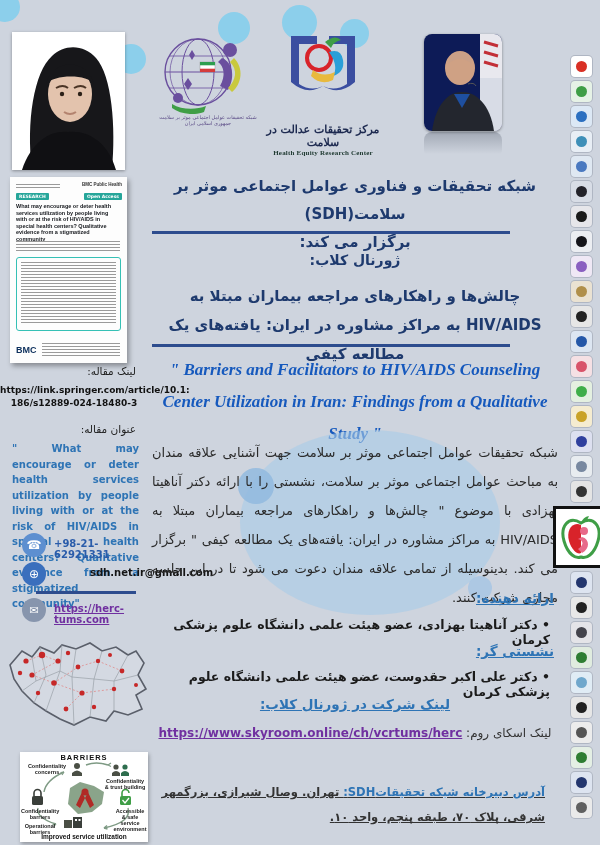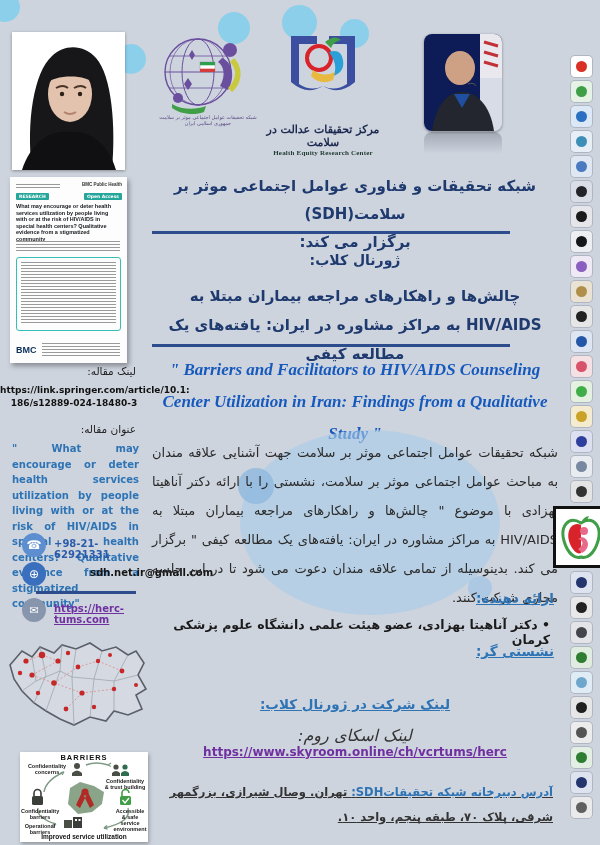--- a/index.html
+++ b/index.html
@@ -35,25 +35,25 @@
   .topic-fa{left:150px;top:282px;width:410px;text-align:center;font-size:15px;font-weight:bold;
     color:#1e3a6e;line-height:29px;}
   .topic-en{left:154px;top:354px;width:402px;text-align:center;font-size:17px;font-weight:bold;font-style:italic;
     color:#1659bd;line-height:32px;font-family:"Liberation Serif","DejaVu Serif",serif;}
   .desc{left:152px;top:438px;width:406px;font-size:13px;color:#2b2b2b;line-height:29px;
     text-align:justify;z-index:2;}
   .blob{border-radius:50%;background:#a9cbe8;opacity:.6;z-index:1;}
   .h-blue{font-size:13.5px;font-weight:bold;color:#2e74b5;text-decoration:underline;z-index:2;}
   .bullet-line{left:152px;width:398px;font-size:12.5px;font-weight:600;color:#1b1b1b;text-align:right;z-index:2;}
   .sky-row{left:150px;top:726px;width:410px;text-align:center;font-size:12px;z-index:2;}
-  .sky-label{color:#333;font-size:16px;font-style:italic;}
+  .sky-label{color:#333;font-size:12px;}
   .sky-link{color:#7030a0;font-weight:bold;text-decoration:underline;}
   .date-line{left:150px;top:752px;width:395px;text-align:right;font-size:12.5px;font-weight:bold;color:#1f2a44;}
   .addr{left:150px;top:780px;width:395px;text-align:right;font-size:11.5px;font-weight:bold;color:#333;
-    text-decoration:underline;line-height:25px;padding-left:8px;}
+    text-decoration:underline;line-height:25px;}
   .addr b{color:#2e74b5;}
   
   .paper{left:10px;top:177px;width:117px;height:186px;background:#fdfdfd;box-shadow:2px 3px 5px rgba(0,0,0,.35);}
   .bar{background:repeating-linear-gradient(#9a9a9a 0 1px,transparent 1px 3px);}
   .teal-chip{background:#26a69a;color:#fff;font-size:4.5px;font-weight:bold;padding:1px 3px;border-radius:1px;}
   .paper-title{position:absolute;left:6px;top:26px;width:104px;font-size:5.5px;font-weight:bold;color:#15181d;
     line-height:6.5px;font-family:"Liberation Sans",sans-serif;}
   .abstract-box{position:absolute;left:6px;top:80px;width:103px;height:72px;border:1px solid #35c0b5;border-radius:3px;}
   .fa-small{width:148px;text-align:right;padding-right:12px;box-sizing:border-box;font-size:10.5px;color:#222;}
   .article-url{left:0;top:384px;width:148px;text-align:center;font-size:9px;font-weight:bold;color:#111;line-height:13px;}
@@ -261,20 +261,23 @@
   <div class="abs blob" style="left:468px;top:576px;width:24px;height:24px;opacity:.7;background:#9fc3e6;"></div>
 
   <div class="abs desc fa">شبکه تحقیقات عوامل اجتماعی موثر بر سلامت جهت آشنایی علاقه مندان به مباحث عوامل اجتماعی موثر بر سلامت، نشستی را با ارائه  دکتر آناهیتا بهزادی با موضوع " چالش‌ها و راهکارهای مراجعه بیماران مبتلا به HIV/AIDS به مراکز مشاوره در ایران: یافته‌های یک مطالعه کیفی " برگزار می کند. بدینوسیله از تمامی علاقه مندان دعوت می شود تا در این جلسه مجازی شرکت کنند.</div>
 
   <div class="abs h-blue fa" style="left:152px;top:590px;width:402px;text-align:right;">ارائه دهنده:</div>
   <div class="abs bullet-line fa" style="top:617px;">
     <span>•&nbsp;</span><span>دکتر آناهیتا بهزادی، عضو هیئت علمی دانشگاه علوم پزشکی کرمان</span>
   </div>
 
   <div class="abs h-blue fa" style="left:152px;top:643px;width:402px;text-align:right;">نشستی گر:</div>
+  <div class="abs bullet-line fa" style="top:669px;">
+    <span>•&nbsp;</span><span>دکتر علی اکبر حقدوست، عضو هیئت علمی دانشگاه علوم پزشکی کرمان</span>
+  </div>
 
   <div class="abs h-blue fa" style="left:150px;top:696px;width:410px;text-align:center;">لینک شرکت در ژورنال کلاب:</div>
 
   <div class="abs sky-row fa">
     <span class="sky-label">لینک اسکای روم:</span>
     <a class="sky-link" href="#">https://www.skyroom.online/ch/vcrtums/herc</a>
   </div>
 
 
   <div class="abs addr fa">

